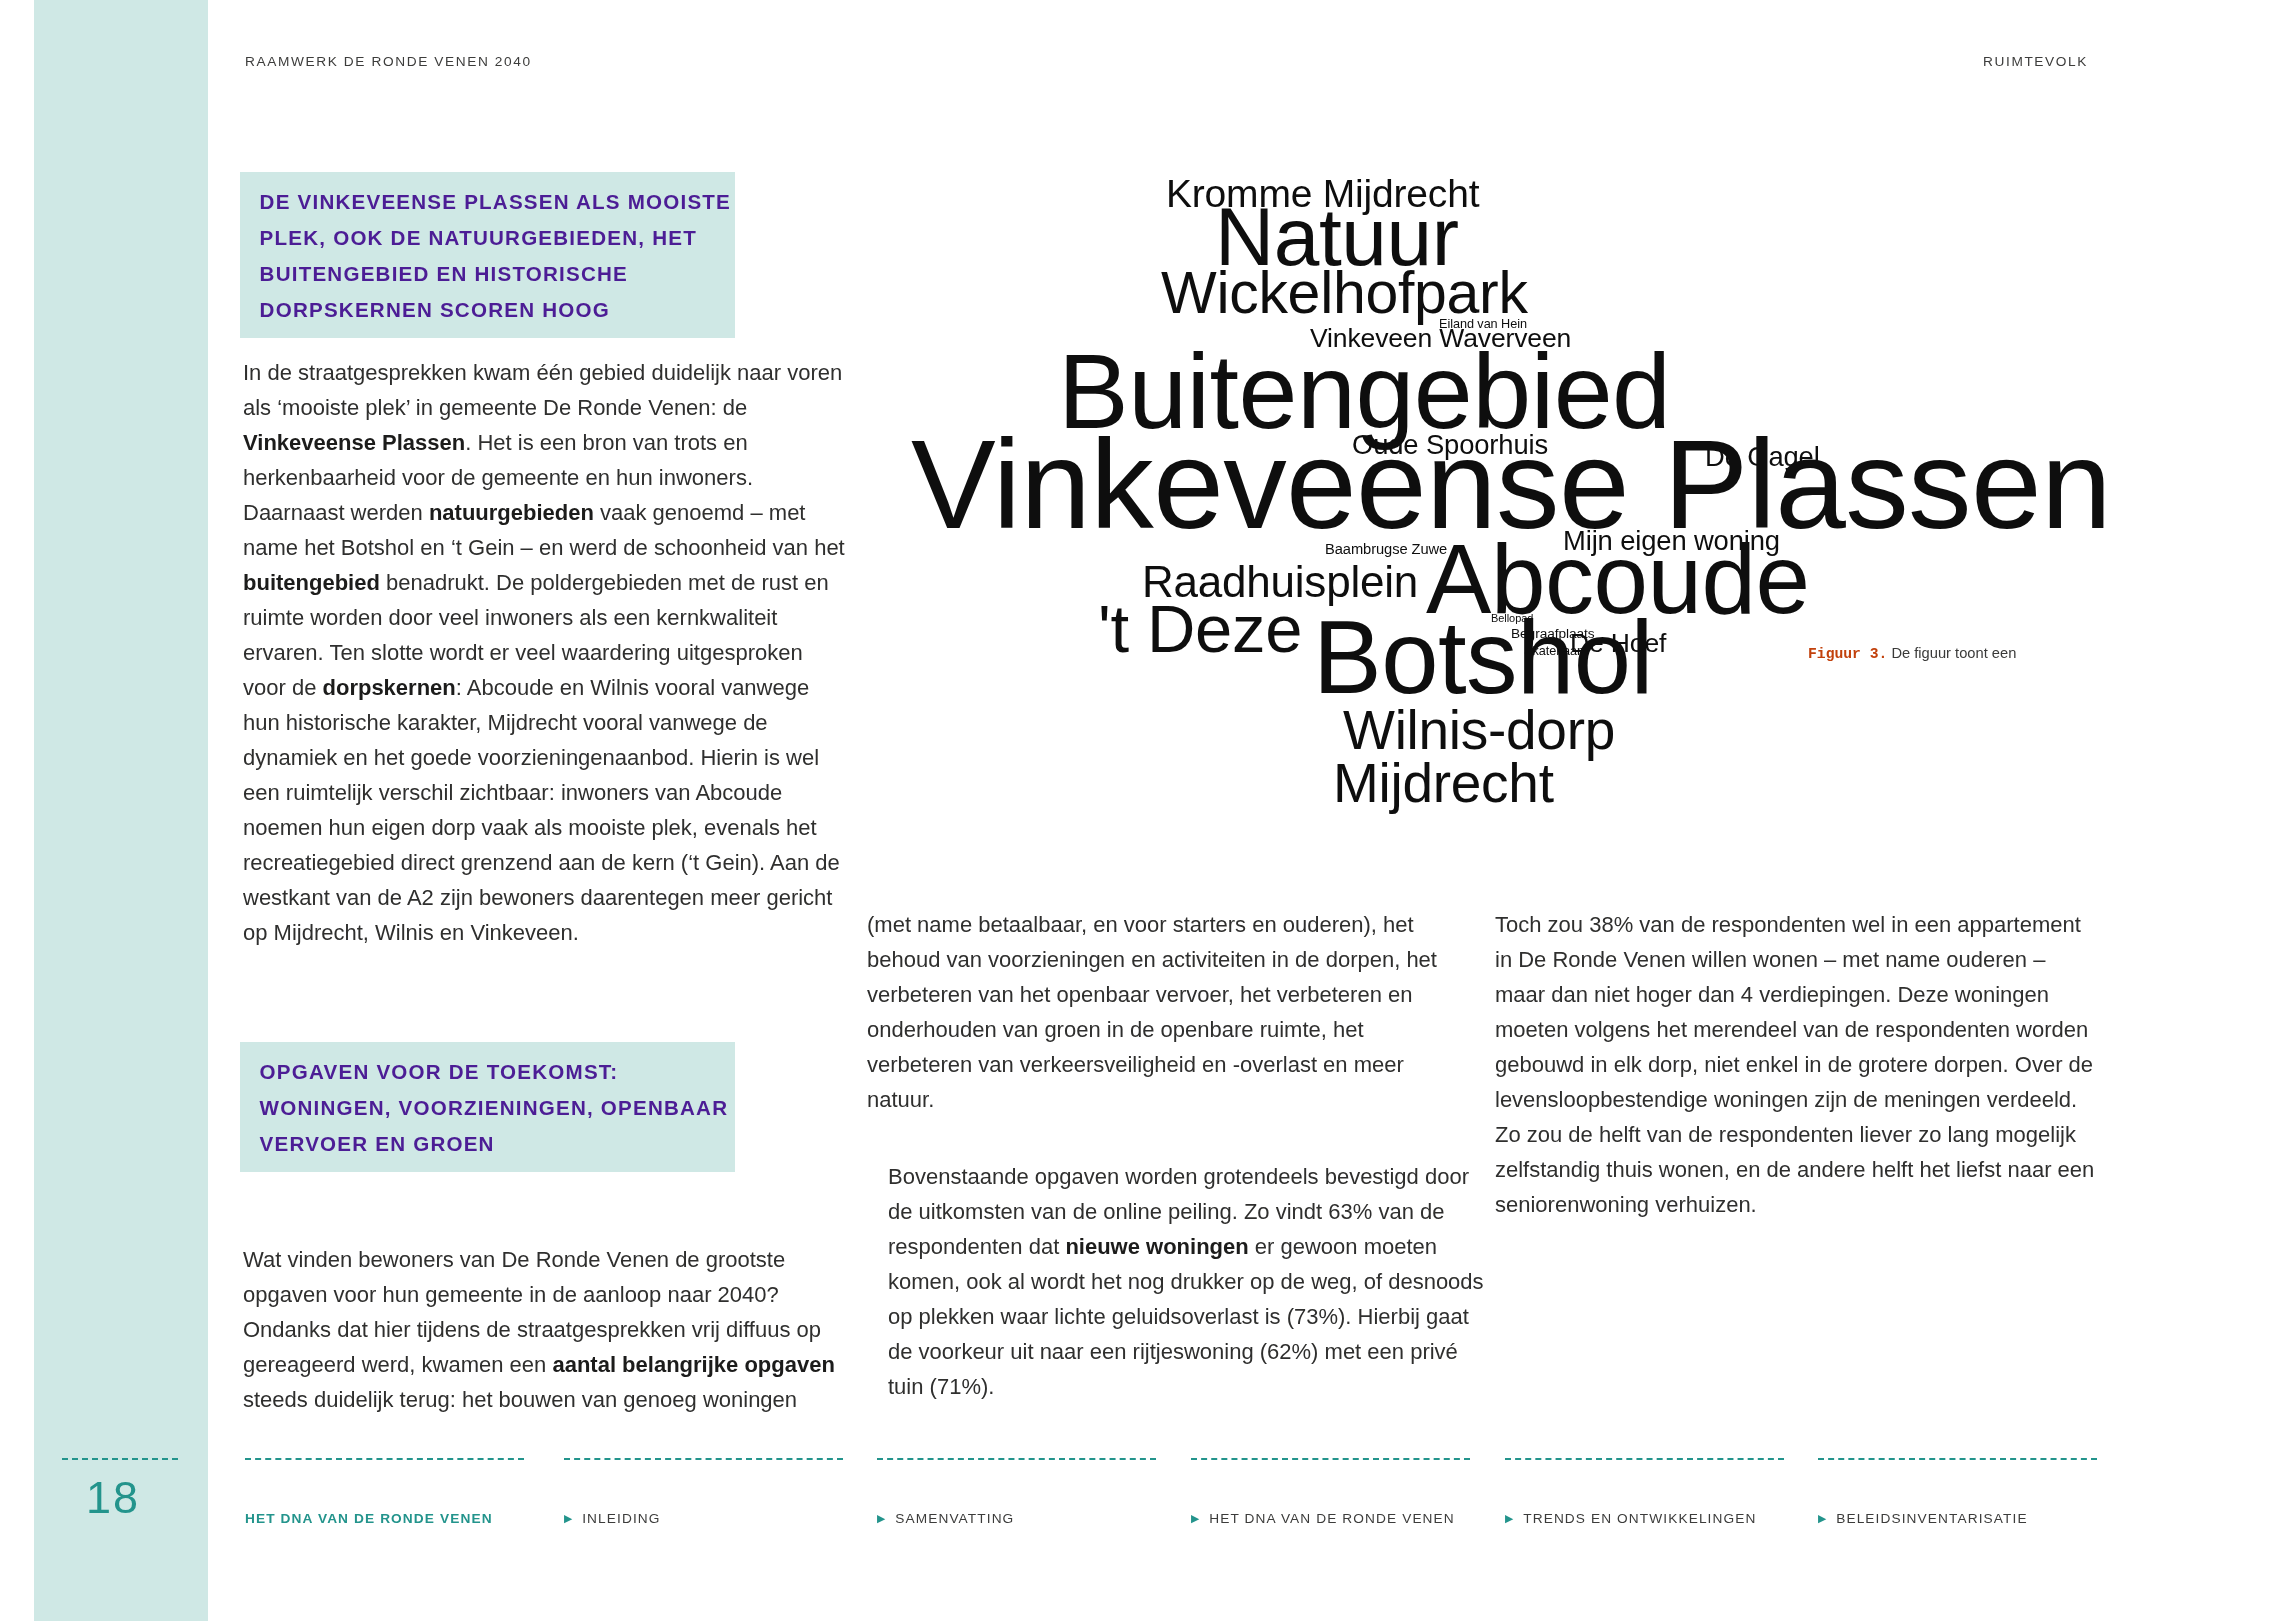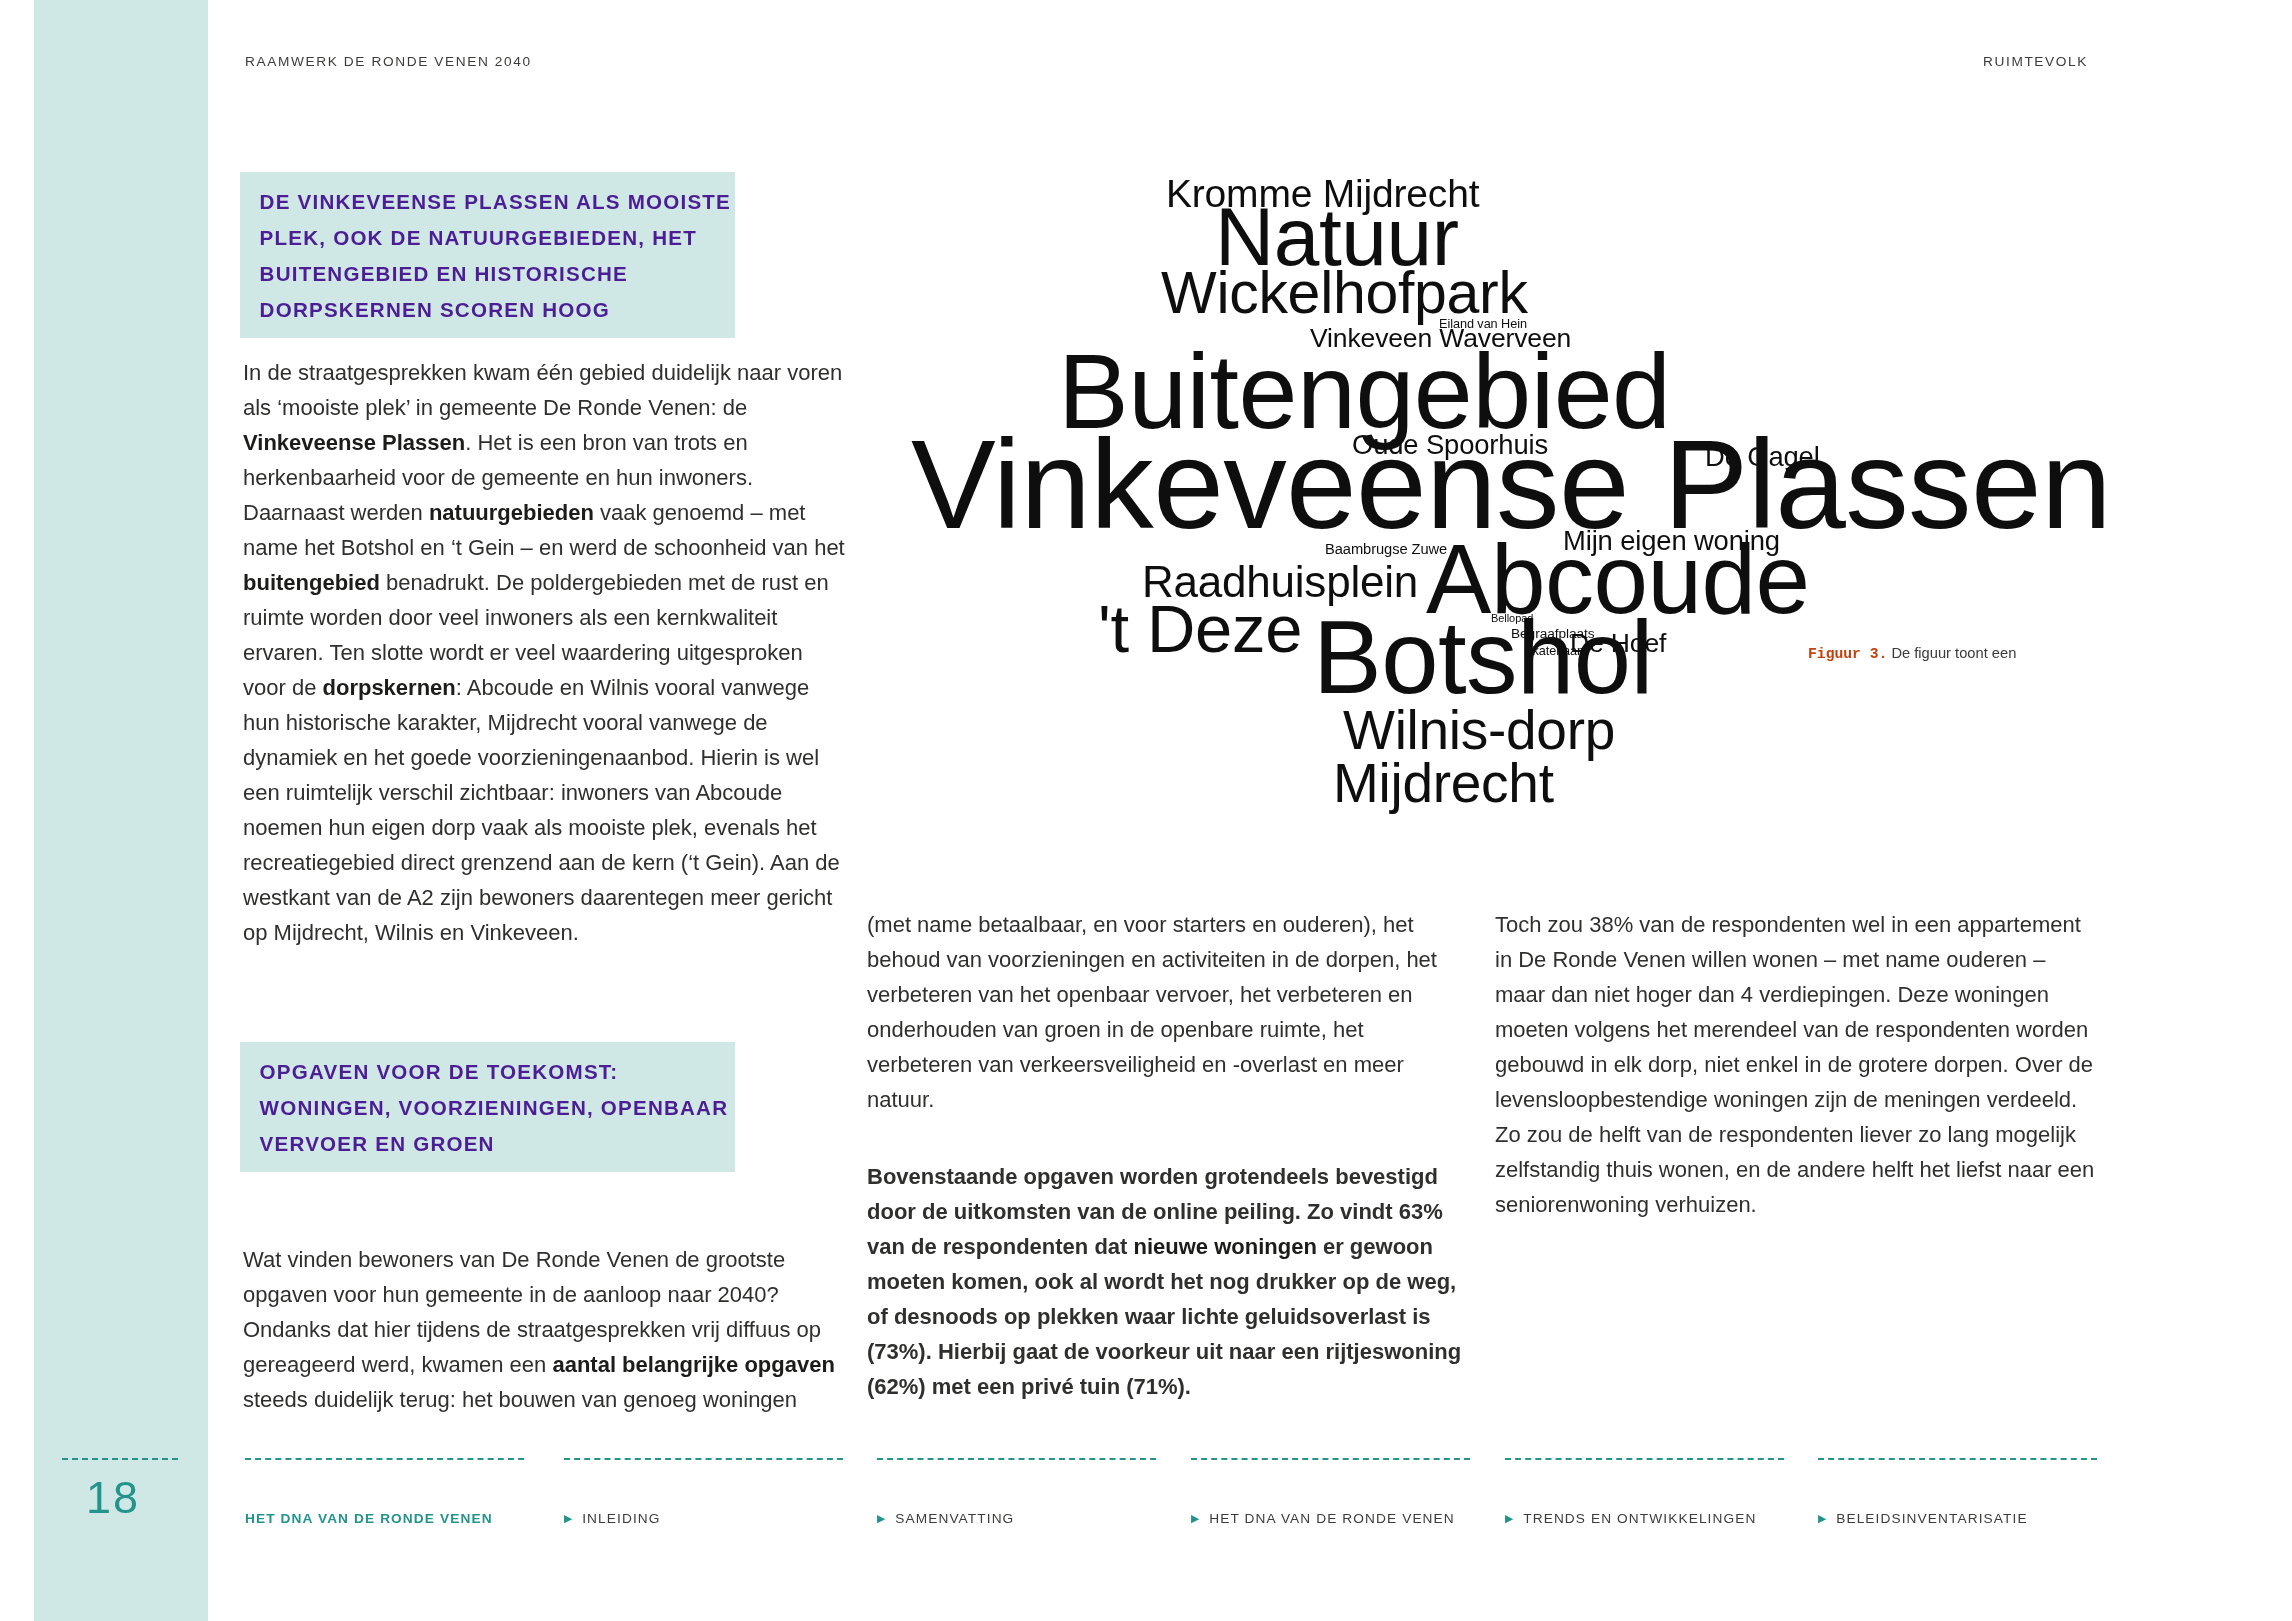--- a/index.html
+++ b/index.html
@@ -27,21 +27,21 @@
   .para{
     position:absolute;width:606px;font-size:22px;line-height:35px;
     color:var(--text);margin:0;
   }
   .para b{color:#1c1c1b;}
   #callout1{left:240px;top:172px;}
   #para-left-1{left:243px;top:355px;}
   #callout2{left:240px;top:1042px;}
   #para-left-2{left:243px;top:1194px;margin-top:48px;}
   #para-mid-1{left:867px;top:907px;}
-  #para-mid-2{left:867px;top:1159px;font-weight:bold;}
+  #para-mid-2{left:888px;top:1159px;}
   #para-right-1{left:1495px;top:907px;}
   .wordcloud{position:absolute;left:833px;top:93px;width:1274px;height:745px;}
   .wc-word{
     position:absolute;white-space:nowrap;color:#0e0e0e;line-height:1;
     letter-spacing:-0.005em;font-weight:400;
   }
   .fig-caption{position:absolute;left:1808px;top:635px;width:323px;font-size:14.7px;color:#3a3a39;}
   .fig-caption .cap-line{line-height:36px;white-space:nowrap;}
   .fig-caption b{color:#c2410c;font-family:Liberation Mono, monospace;}
   .footer{position:absolute;left:0;top:1458px;width:2293px;height:118px;}

